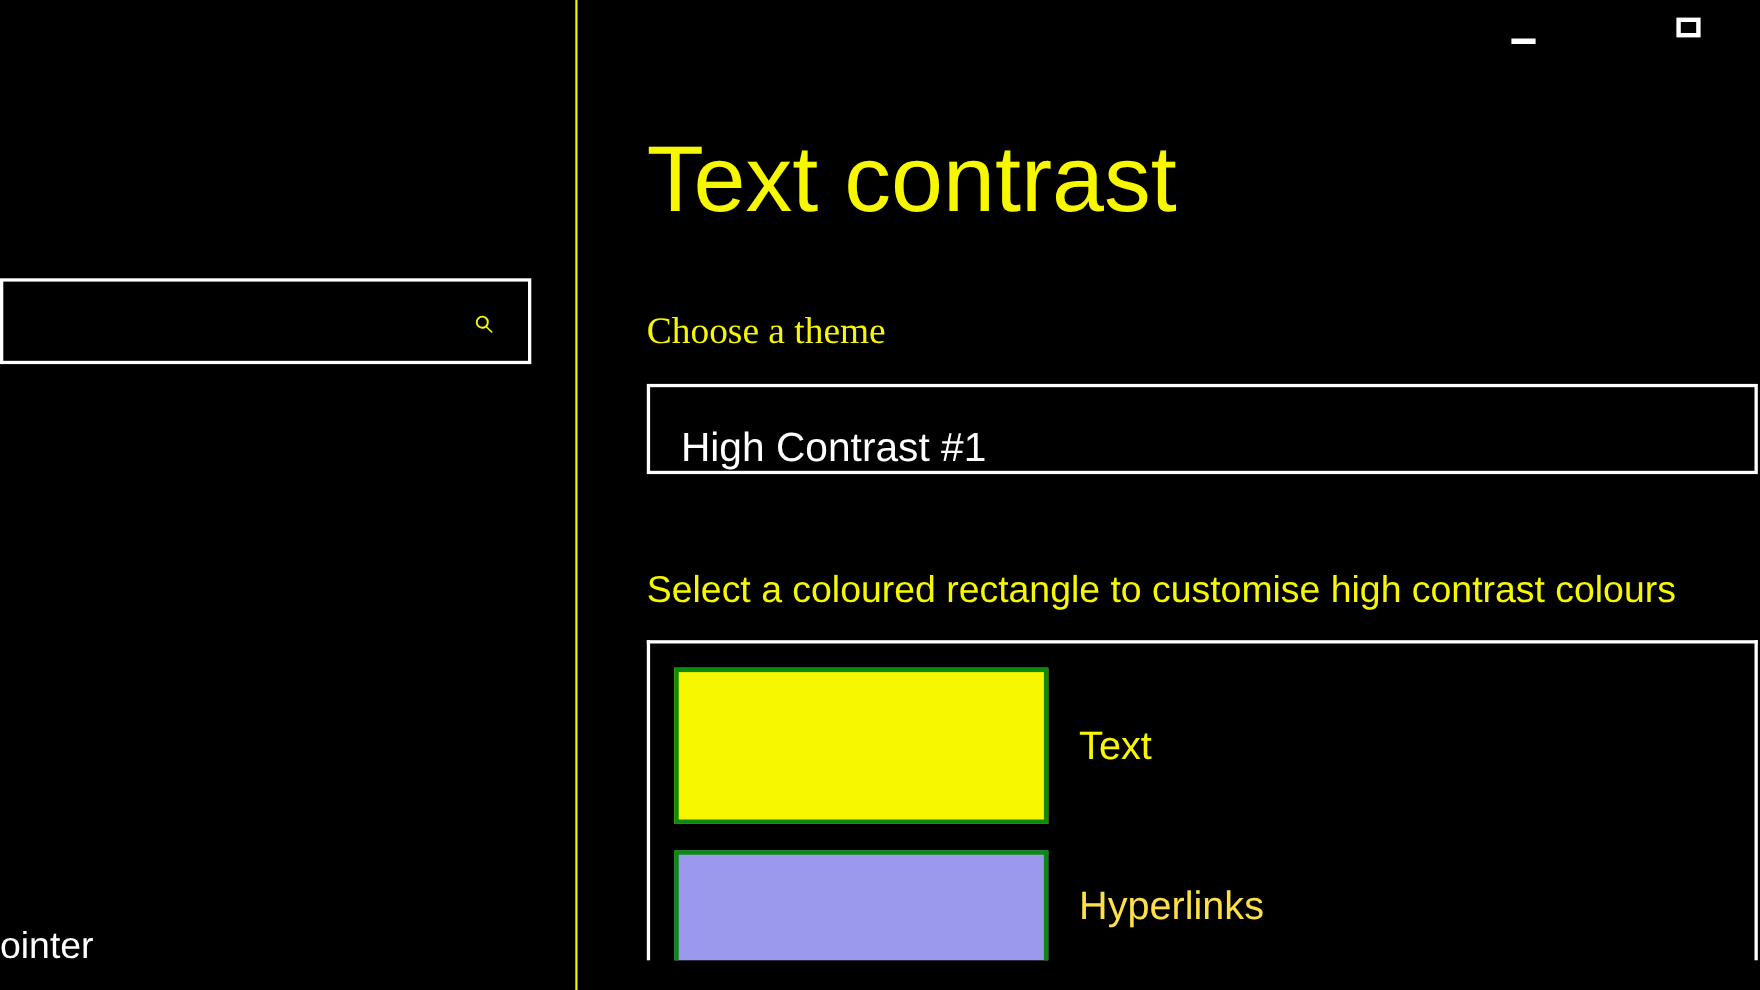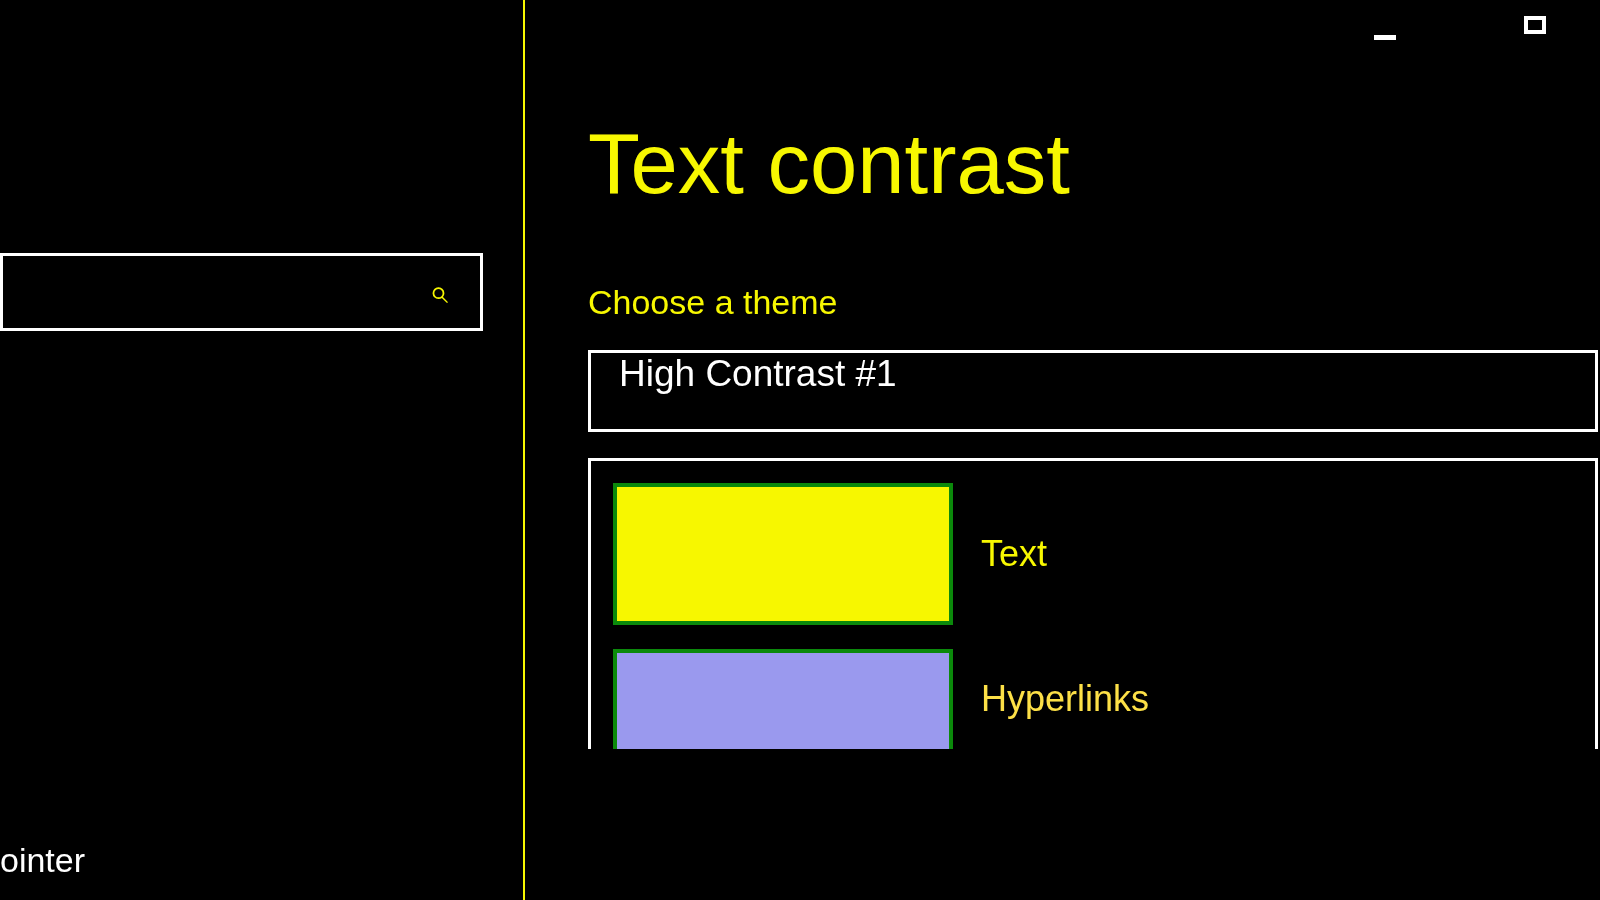--- a/index.html
+++ b/index.html
@@ -104,28 +104,29 @@
   margin-top: -6px;
   overflow: hidden;
   height: 18px;
   line-height: 0;
 }
 .section-label {
   color: #f7f700;
   font-size: 34px;
   font-weight: 300;
   margin-top: 70px;
+  font-family: Liberation Serif, serif;
 }
 .theme-select {
   margin-top: 28px;
   border: 3px solid #fff;
   height: 82px;
   width: 1010px;
   display: flex;
-  align-items: flex-start;
+  align-items: flex-end;
   padding-left: 28px;
 }
 .theme-select-text {
   color: #fff;
   font-size: 37px;
   font-weight: 300;
 }
 .customise-label {
   color: #f7f700;
   font-size: 34px;
@@ -189,20 +190,21 @@
 </div>
 
 <div class="main">
   <h1 class="page-title">Text contrast</h1>
 
   <div class="section-label">Choose a theme</div>
   <div class="theme-select">
     <span class="theme-select-text">High Contrast #1</span>
   </div>
 
+  <div class="customise-label">Select a coloured rectangle to customise high contrast colours</div>
 
   <div class="swatches-container">
     <div class="swatch-row">
       <div class="swatch swatch-text"></div>
       <div class="row-label-text">Text</div>
     </div>
     <div class="swatch-row" style="margin-bottom:0;">
       <div class="swatch swatch-hyper"></div>
       <div class="row-label-hyper">Hyperlinks</div>
     </div>

